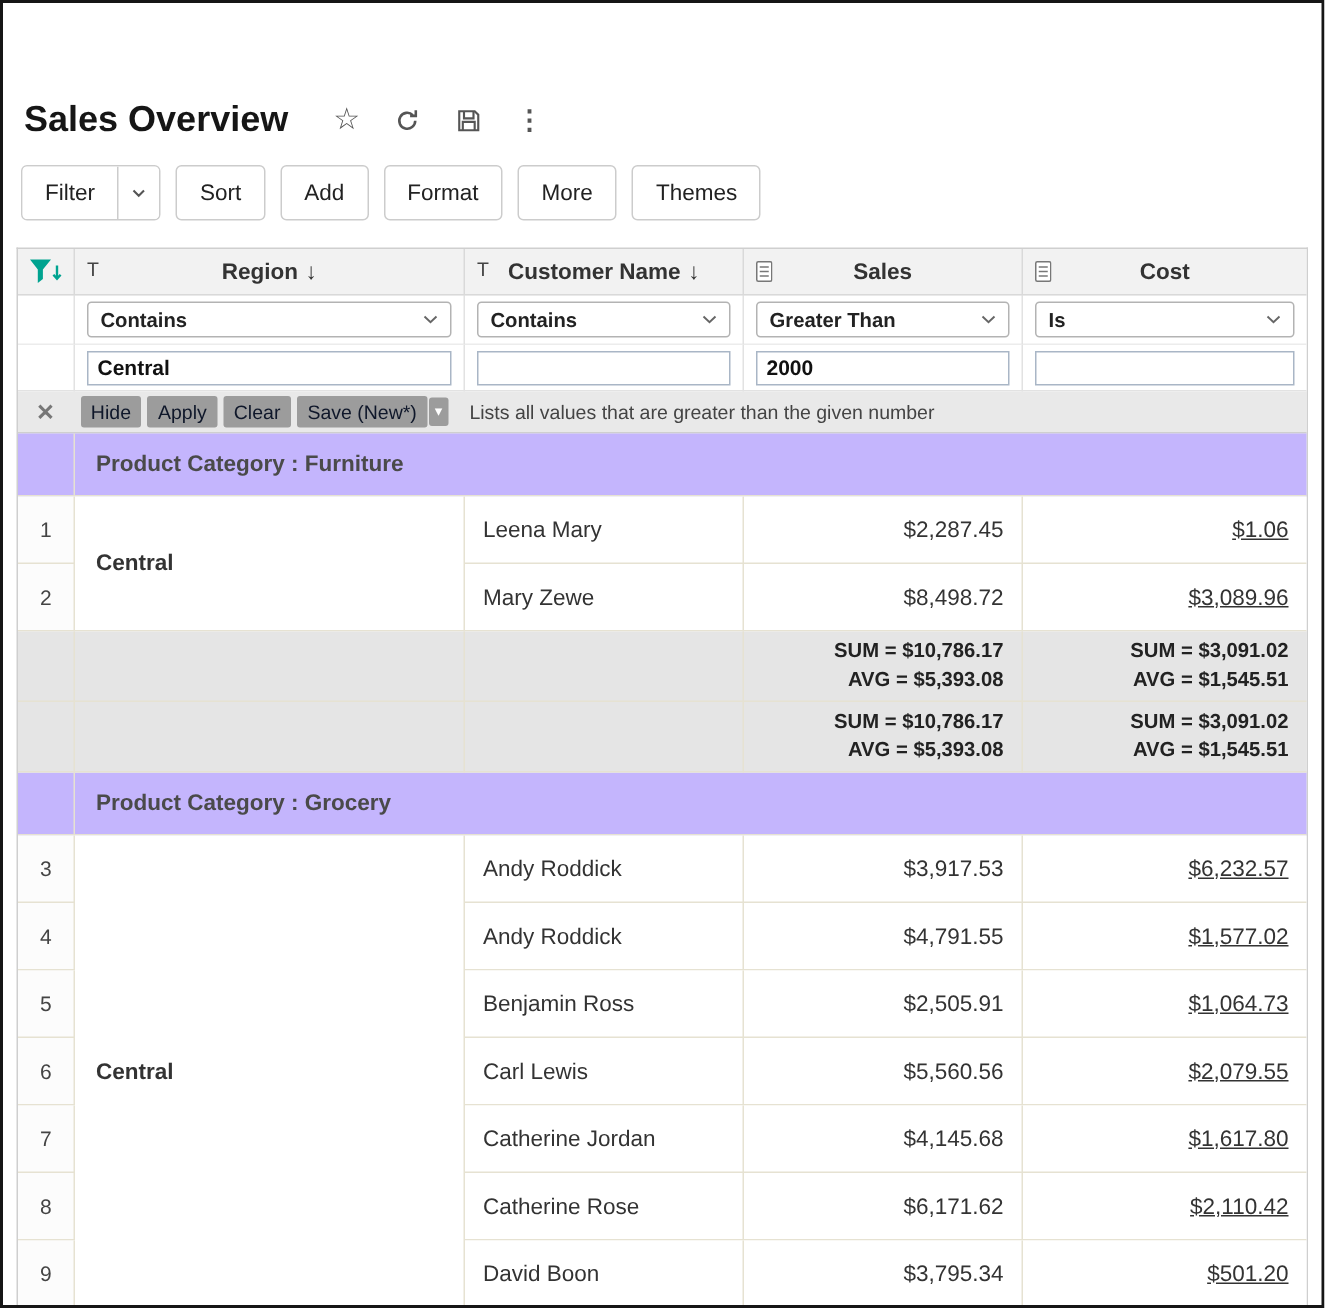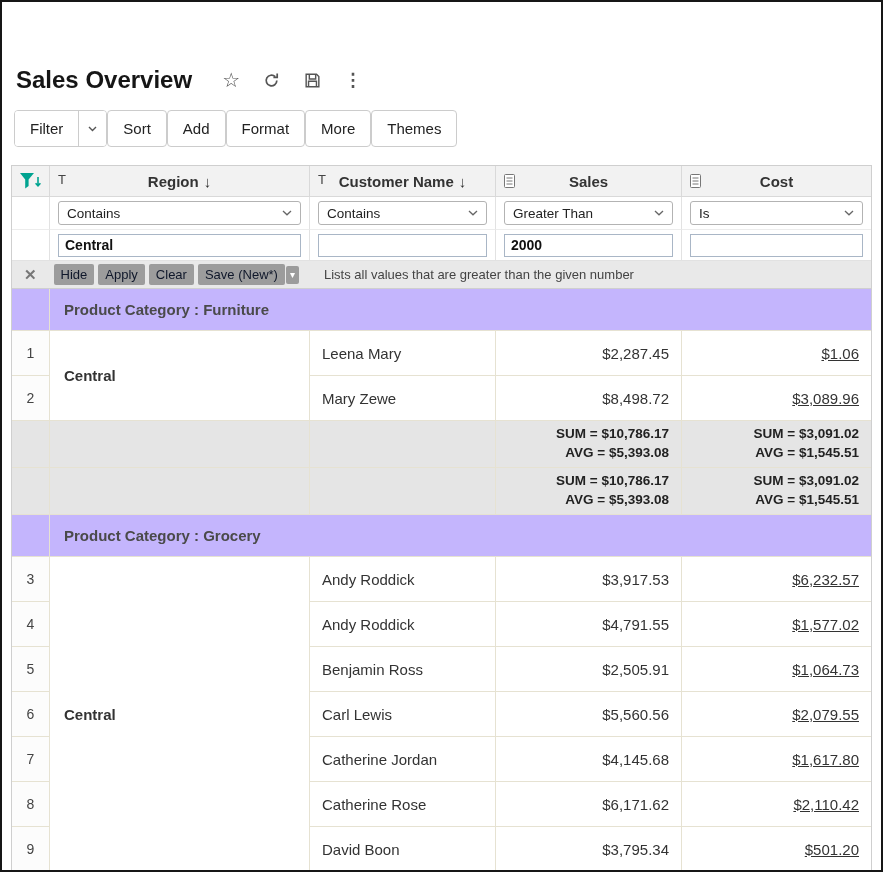--- a/index.html
+++ b/index.html
@@ -9,21 +9,21 @@
   .app { width:883px; height:872px; border:2px solid #161616; background:#fff; overflow:hidden; }
 
   
   .titlebar { display:flex; align-items:center; padding:16px 0 4px 14px;margin-top:48px; }
   .page-title { font-size:24px; font-weight:bold; color:#161616; }
   .title-icons { display:flex; align-items:center; gap:22px; margin-left:30px; color:#555; }
   .tico { font-size:20px; line-height:1; cursor:default; color:#555; display:flex; align-items:center; }
   .tico.kebab { font-size:18px; font-weight:bold; }
 
   
-  .toolbar { display:flex; align-items:center; padding:12px 0 0 12px; }
+  .toolbar { display:flex; align-items:center; gap:10px; padding:12px 0 0 12px; }
   .tb-btn { border:1px solid #ccc; background:#fff; border-radius:4px; padding:9px 15px;
             font-size:15px; color:#222; font-family:inherit; }
   .split { display:inline-flex; border:1px solid #ccc; border-radius:4px; overflow:hidden; }
   .split .tb-btn { border:none; border-radius:0; }
   .split .caret-seg { border:none; border-left:1px solid #ccc; background:#fff; padding:0 9px;
                       display:flex; align-items:center; }
 
   
   :root { --warm:#e6e2d2; --hdrline:#d9d9d9; --softline:#e2e2e2; }
   .table-wrap { margin:18px 9px 0 9px; border:1px solid #cfcfcf; border-bottom:none; }
@@ -36,37 +36,37 @@
   .hcell.nbr { border-right:none; }
   .type-ico { position:absolute; left:8px; top:6px; font-size:13px; color:#444; font-weight:normal; }
   .num-ico { position:absolute; left:8px; top:8px; }
   .sort-arrow { font-weight:normal; font-size:15px; margin-left:5px; color:#333; }
 
   .ccell { height:33px; background:#fff; border-right:1px solid var(--softline);
            border-bottom:1px solid #ececec; display:flex; align-items:center; justify-content:center; }
   .ccell.nbr { border-right:none; }
   .selectbox { width:calc(100% - 16px); height:24px; border:1px solid #b3b3b3; border-radius:3px;
                background:#fff; display:flex; align-items:center; justify-content:space-between;
-               padding:0 8px; font-size:13.5px; font-weight:normal; color:#222; cursor:default; }
+               padding:0 8px; font-size:13.5px; font-weight:bold; color:#222; cursor:default; }
 
   .vcell { height:31px; background:#fff; border-right:1px solid var(--softline);
            border-bottom:1px solid var(--softline); display:flex; align-items:center; justify-content:center; }
   .vcell.nbr { border-right:none; }
   .vinput { width:calc(100% - 16px); height:23px; border:1px solid #a9b6c6; background:#fff;
             font-family:inherit; font-size:14px; font-weight:bold; color:#111; padding:0 6px; }
 
   
   .actionbar { height:28px; background:#e9e9e9; border-bottom:1px solid #cfcfcf;
                display:flex; align-items:center; padding-left:12px; }
   .x-ico { color:#777; font-size:15px; font-weight:bold; margin-right:17px; cursor:default; }
   .fbtn { background:#9c9c9c; color:#0f172a; border:none; border-radius:2px; font-family:inherit;
           font-size:13px; padding:3px 7px; margin-right:4px; }
   .save-caret { background:#9c9c9c; color:#fff; border:none; border-radius:2px; font-size:10px;
                 padding:3px 4px 4px; margin-left:-3px; margin-right:4px; }
-  .fdesc { font-size:13px; color:#444; margin-left:21px; }
+  .fdesc { font-size:13px; color:#444; margin-left:10px; }
 
   
   .group-head { display:grid; grid-template-columns:38px 1fr; height:42px; background:#c4b5fd; }
   .group-head .gh-num { border-right:1px solid var(--warm); border-bottom:1px solid var(--warm); }
   .group-head .gh-label { border-bottom:1px solid var(--warm); display:flex; align-items:center;
                           padding-left:14px; font-weight:bold; font-size:15px; color:#4a4a4a; }
 
   .body-grid { grid-auto-rows:45px; }
   .c { border-right:1px solid var(--warm); border-bottom:1px solid var(--warm); background:#fff;
        display:flex; align-items:center; font-size:15px; color:#333; }

